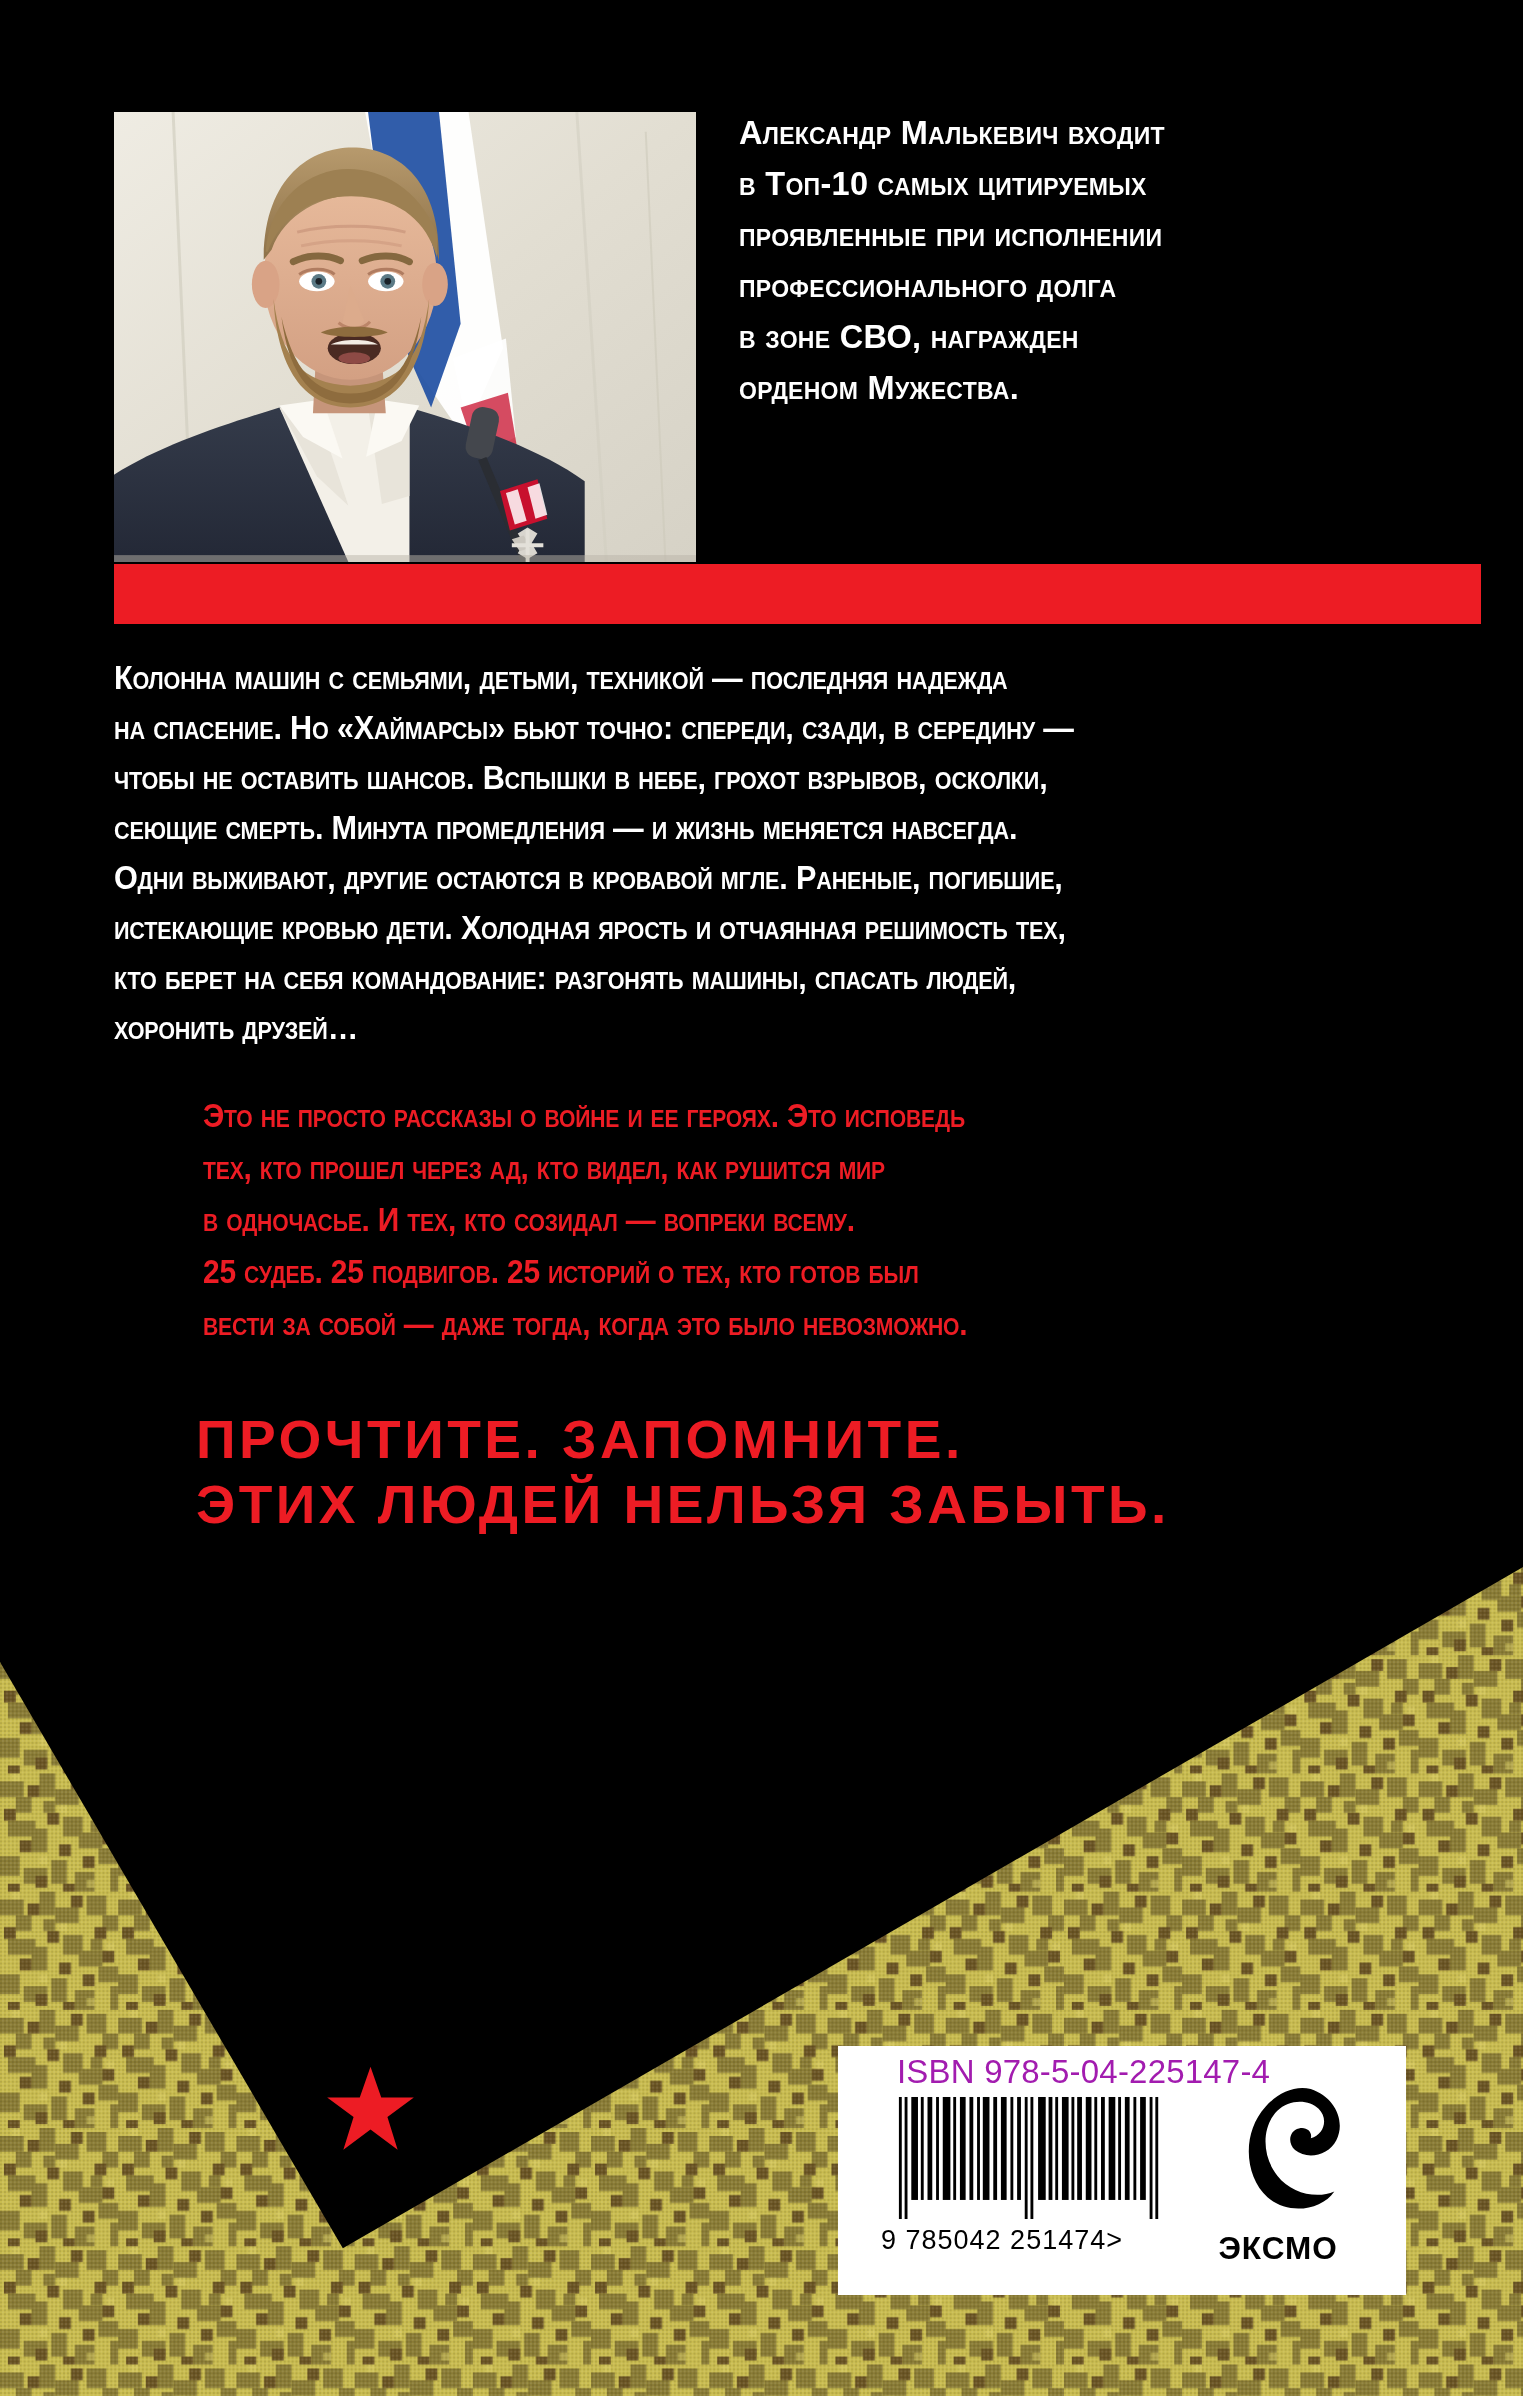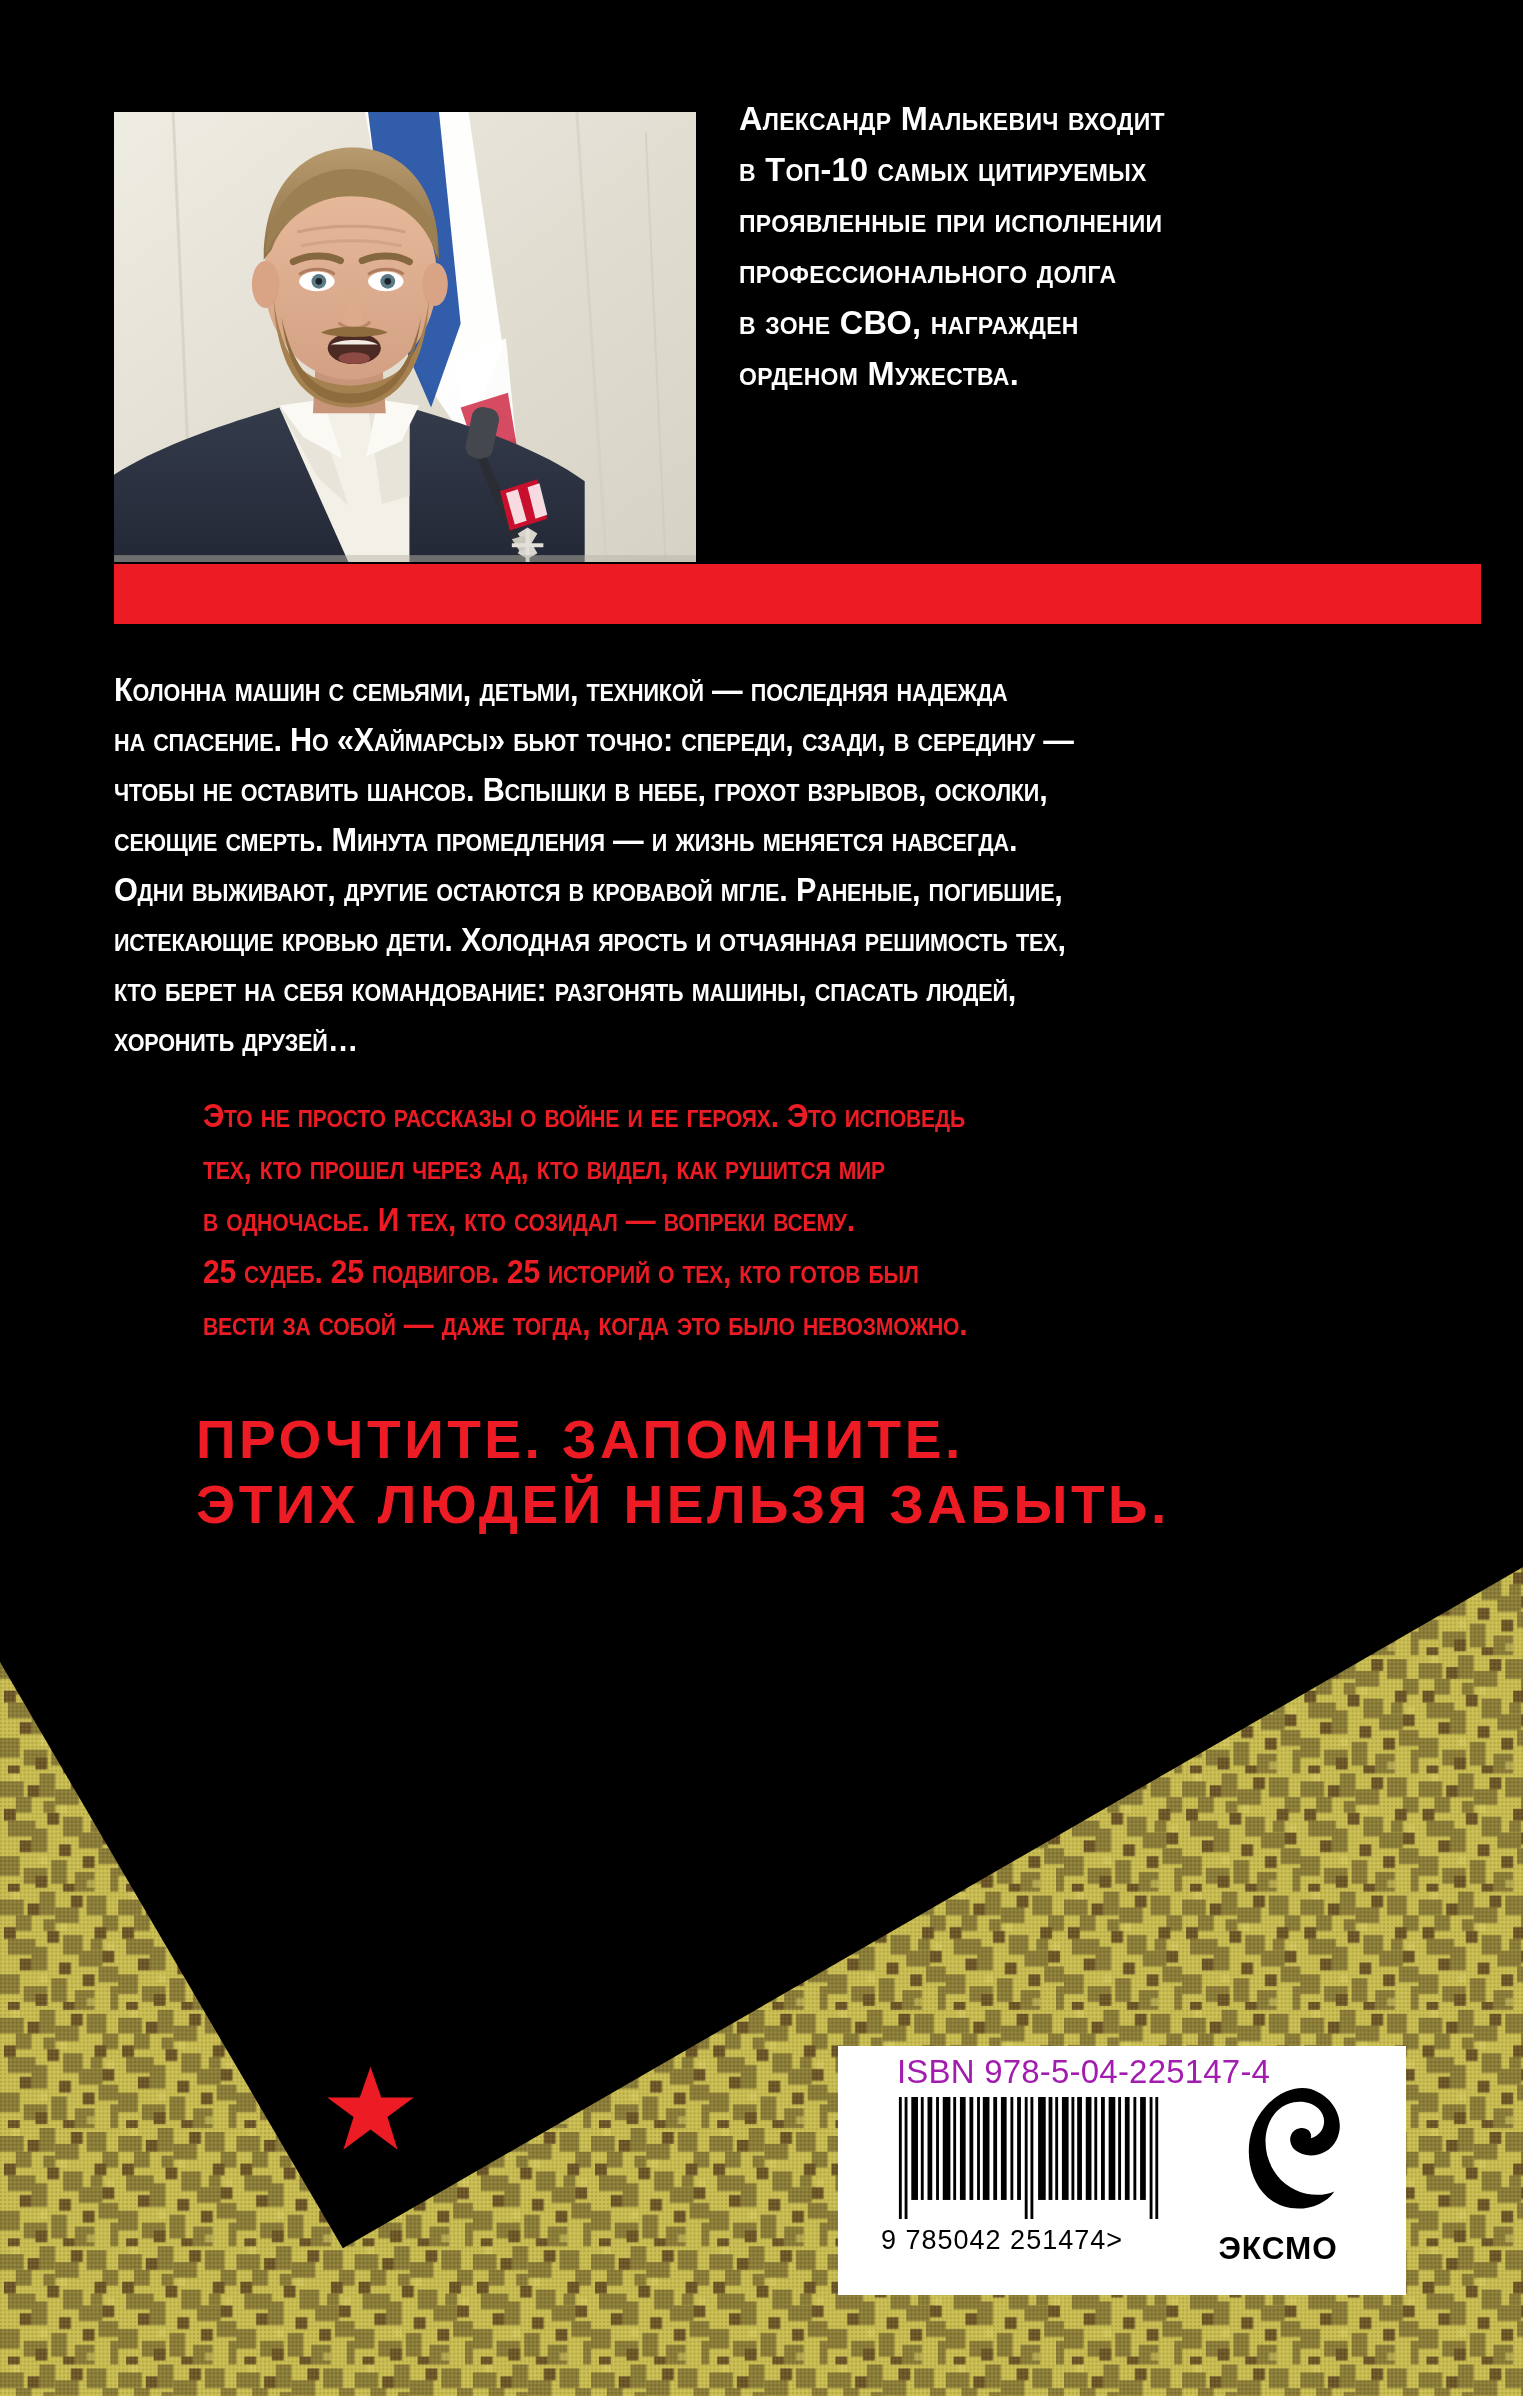--- a/index.html
+++ b/index.html
@@ -49,39 +49,38 @@
   #red-bar {
     position: absolute;
     left: 114px; top: 564px;
     width: 1367px; height: 60px;
     background: #ED1C24;
   }
 
   
   #blurb {
     position: absolute;
-    left: 739px; top: 94px;
+    left: 739px; top: 108px;
     width: 749px;
   }
   #blurb .line {
     color: #ffffff;
     font-size: 32.5px;
     line-height: 51px;
     font-weight: 700;
     letter-spacing: 0.3px;
     white-space: nowrap;
     font-variant: small-caps;
   }
 
   
   #body-copy {
     position: absolute;
     left: 114px; top: 652px;
     width: 1310px;
-    margin-top: 12px;
   }
   #body-copy .line {
     color: #ffffff;
     font-size: 34px;
     line-height: 50px;
     font-weight: 700;
     font-stretch: condensed;
     letter-spacing: -0.2px;
     white-space: nowrap;
     font-variant: small-caps;

